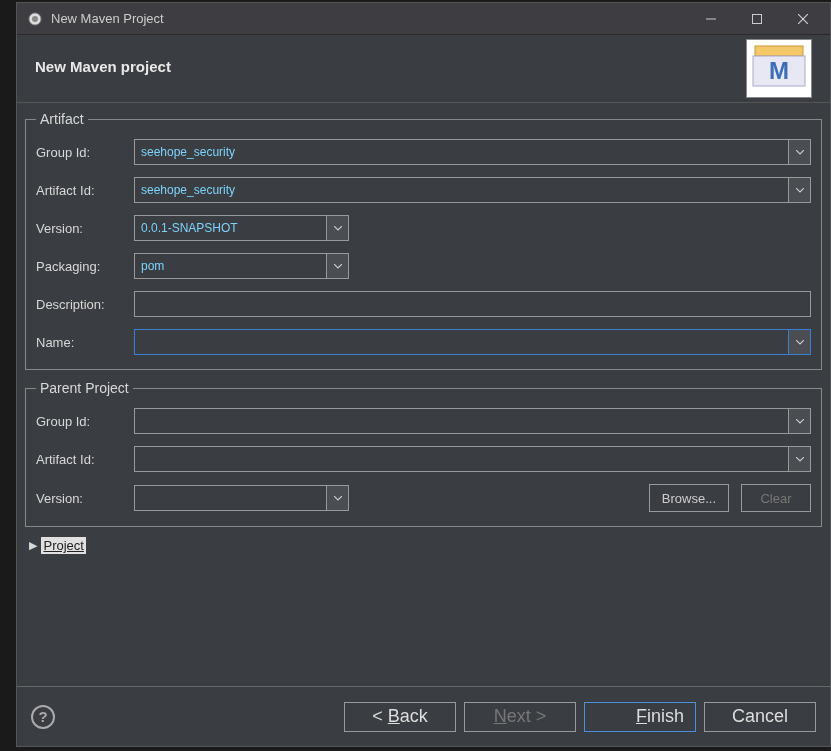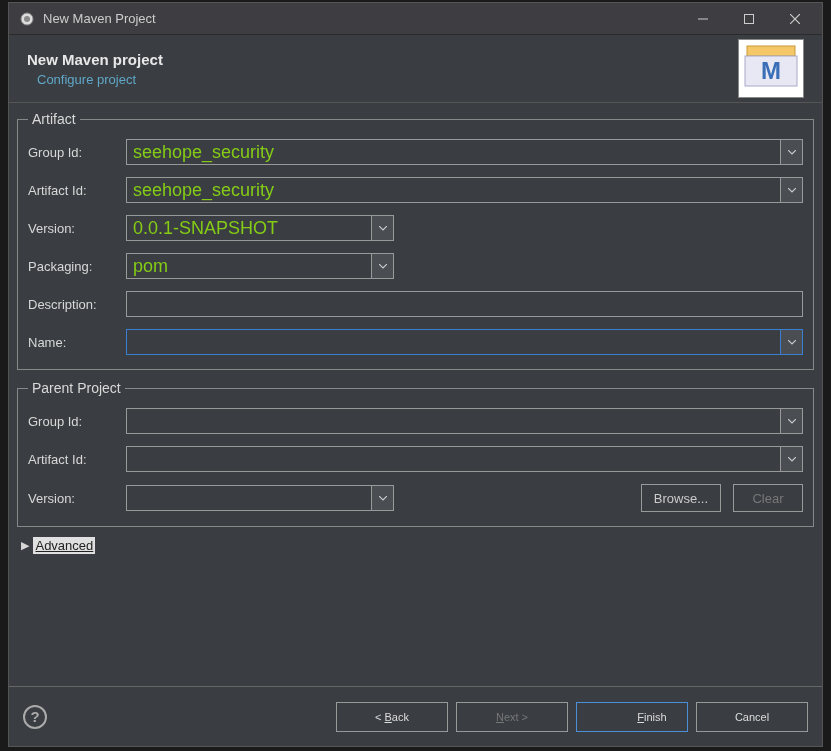--- a/index.html
+++ b/index.html
@@ -13,21 +13,21 @@
       background: #1a1a1a;
       width: 831px;
       height: 751px;
       overflow: hidden;
     }
     .window {
       width: 815px;
       height: 745px;
       background: #3a3d41;
       border: 1px solid #555;
-      margin: 2px 0 0 8px;
+      margin: 2px 0 0 16px;
       display: flex;
       flex-direction: column;
     }
     .titlebar {
       height: 32px;
       background: #3e3e42;
       display: flex;
       align-items: center;
       padding: 0 4px 0 10px;
       border-bottom: 1px solid #2a2a2a;
@@ -131,23 +131,23 @@
     }
     .combo.small {
       flex: 0 0 215px;
       border-radius: 8px;
     }
     .combo-input, .text-input {
       flex: 1;
       height: 26px;
       background: #3a3d41;
       border: 1px solid #999;
-      color: #84cc16;
+      color: #7dd3fc;
       padding: 0 6px;
-      font-size: 18px;
+      font-size: 12px;
       font-family: inherit;
       outline: none;
     }
     .combo-input.highlight {
       border: 1px solid #3a7fcf;
     }
     .combo-btn {
       width: 22px;
       height: 26px;
       background: #4a4d51;
@@ -222,21 +222,21 @@
     .footer-buttons {
       display: flex;
       gap: 8px;
     }
     .btn {
       height: 30px;
       width: 112px;
       background: #3a3d41;
       border: 1px solid #999;
       color: #ddd;
-      font-size: 11px;
+      font-size: 18px;
       font-family: inherit;
     }
     .btn.disabled {
       color: #777;
     }
     .btn.primary {
       border: 1px solid #4a8fd8;
       padding-left: 40px;
     }
     .underline-letter {
@@ -272,21 +272,20 @@
             <line x1="0" y1="0" x2="10" y2="10" stroke="#ccc" stroke-width="1.2"></line>
             <line x1="10" y1="0" x2="0" y2="10" stroke="#ccc" stroke-width="1.2"></line>
           </svg>
       </div>
     </div>
   </div>
 
   <div class="banner">
     <div class="banner-left">
       <div class="banner-title">New Maven project</div>
-      <div class="banner-subtitle">Configure project</div>
     </div>
     <div class="banner-icon-box">
       <svg width="56" height="46" viewBox="0 0 56 46">
         <rect x="4" y="2" width="48" height="10" fill="#f4c869" stroke="#c89838"></rect>
         <rect x="2" y="12" width="52" height="30" fill="#e8e8f4" stroke="#a8a8c8"></rect>
         <text x="28" y="35" text-anchor="middle" font-size="24" font-weight="bold" fill="#3a6fb8" font-family="Arial">M</text>
       </svg>
     </div>
   </div>
 
@@ -401,21 +400,21 @@
         <div style="flex:1"></div>
         <div class="row-buttons">
           <button class="btn-small">Browse...</button>
           <button class="btn-small disabled">Clear</button>
         </div>
       </div>
     </fieldset>
 
     <div class="expander">
       <span class="expander-arrow">▶</span>
-      <span class="expander-label">Advanced</span>
+      <span class="expander-label">Project</span>
     </div>
 
   </div>
 
   <div class="footer">
     <div class="help-icon">?</div>
     <div class="footer-spacer"></div>
     <div class="footer-buttons">
       <button class="btn">&lt; <span class="underline-letter">B</span>ack</button>
       <button class="btn disabled"><span class="underline-letter">N</span>ext &gt;</button>

